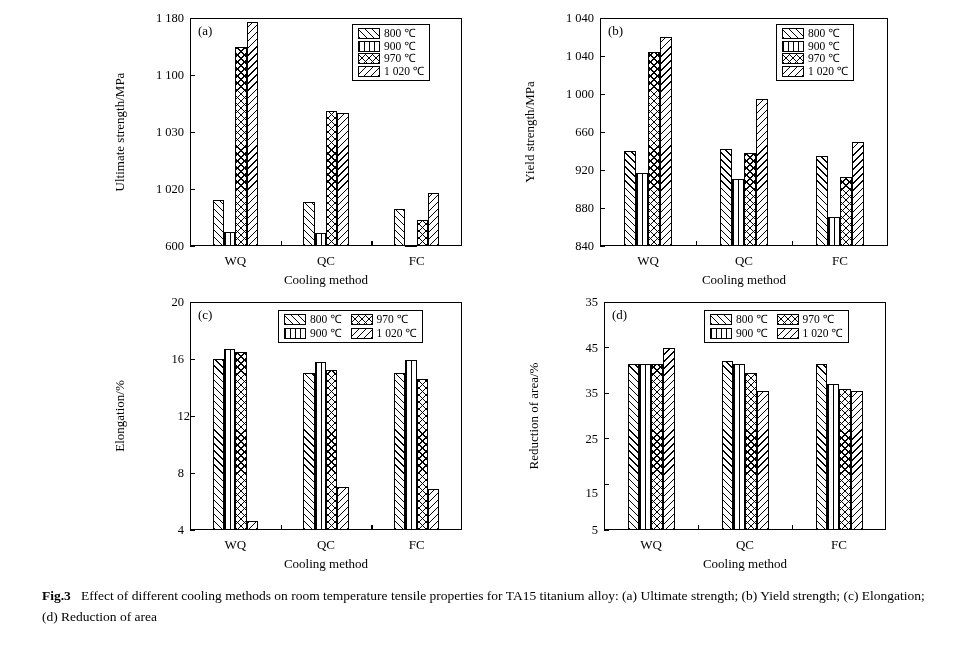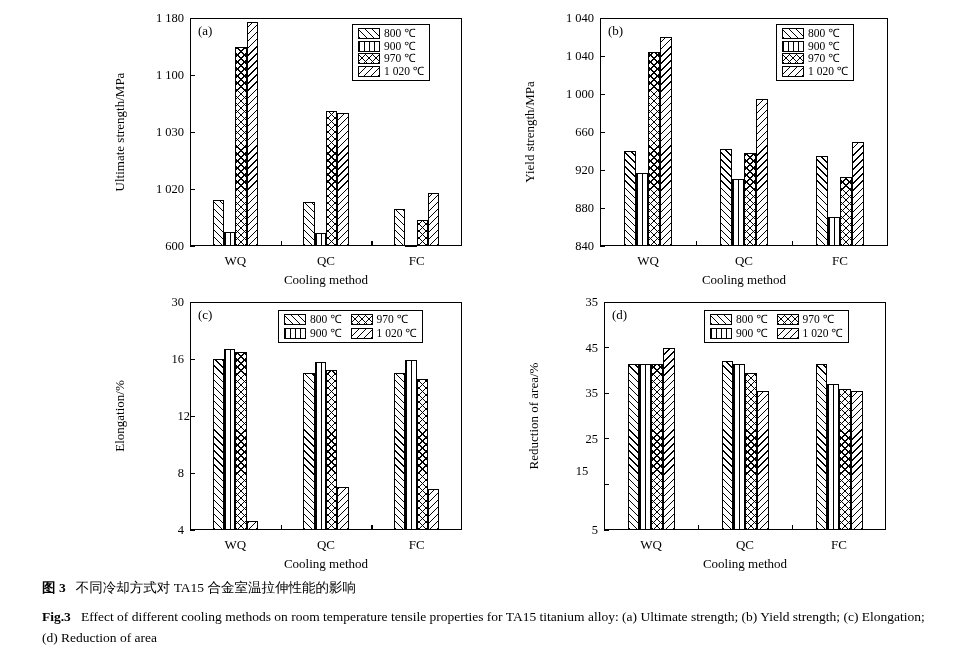--- a/index.html
+++ b/index.html
@@ -241,21 +241,21 @@
   <div class="panel" id="panel-c" style="left:118px;top:290px;width:360px;height:280px;">
       <div class="frame" style="left: 72px; top: 12px; width: 272px; height: 228px;"></div>
       <div class="ytick" style="left: 34px; width: 32px; top: 240px;">4</div>
       <div class="ytickmark" style="left: 72px; top: 239.5px; width: 5px;"></div>
       <div class="ytick" style="left: 34px; width: 32px; top: 183px;">8</div>
       <div class="ytickmark" style="left: 72px; top: 182.5px; width: 5px;"></div>
       <div class="ytick" style="left: 40px; width: 32px; top: 126px;">12</div>
       <div class="ytickmark" style="left: 72px; top: 125.5px; width: 5px;"></div>
       <div class="ytick" style="left: 34px; width: 32px; top: 69px;">16</div>
       <div class="ytickmark" style="left: 72px; top: 68.5px; width: 5px;"></div>
-      <div class="ytick" style="left: 34px; width: 32px; top: 12px;">30</div>
+      <div class="ytick" style="left: 34px; width: 32px; top: 12px;">20</div>
       <div class="ytickmark" style="left: 72px; top: 11.5px; width: 5px;"></div>
       <div class="ylabel" style="left: 10px; top: 126px; transform: rotate(-90deg) translate(-50%, -100%);">Elongation/%</div>
       <div class="bar h-800" style="left: 94.6667px; top: 69px; width: 11.3333px; height: 171px;"></div>
       <div class="bar h-900" style="left: 106px; top: 59.025px; width: 11.3333px; height: 180.975px;"></div>
       <div class="bar h-970" style="left: 117.333px; top: 61.875px; width: 11.3333px; height: 178.125px;"></div>
       <div class="bar h-1020" style="left: 128.667px; top: 231.45px; width: 11.3333px; height: 8.55px;"></div>
       <div class="xtick" style="left: 117.333px; top: 247px;">WQ</div>
       <div class="bar h-800" style="left: 185.333px; top: 83.25px; width: 11.3333px; height: 156.75px;"></div>
       <div class="bar h-900" style="left: 196.667px; top: 71.85px; width: 11.3333px; height: 168.15px;"></div>
       <div class="bar h-970" style="left: 208px; top: 80.4px; width: 11.3333px; height: 159.6px;"></div>
@@ -287,21 +287,21 @@
           <span class="swatch h-1020"></span>
           <span class="legtext">1 020 ℃</span>
         </div>
       </div>
     </div>
 
   <div class="panel" id="panel-d" style="left:520px;top:290px;width:380px;height:280px;">
       <div class="frame" style="left: 84px; top: 12px; width: 282px; height: 228px;"></div>
       <div class="ytick" style="left: 46px; width: 32px; top: 240px;">5</div>
       <div class="ytickmark" style="left: 84px; top: 239.5px; width: 5px;"></div>
-      <div class="ytick" style="left: 46px; width: 32px; top: 181px; text-align: center;">15</div>
+      <div class="ytick" style="left: 46px; width: 32px; top: 203px;">15</div>
       <div class="ytickmark" style="left: 84px; top: 193.9px; width: 5px;"></div>
       <div class="ytick" style="left: 46px; width: 32px; top: 148.8px; text-align: right;">25</div>
       <div class="ytickmark" style="left: 84px; top: 148.3px; width: 5px;"></div>
       <div class="ytick" style="left: 46px; width: 32px; top: 103.2px;">35</div>
       <div class="ytickmark" style="left: 84px; top: 102.7px; width: 5px;"></div>
       <div class="ytick" style="left: 46px; width: 32px; top: 57.6px;">45</div>
       <div class="ytickmark" style="left: 84px; top: 57.1px; width: 5px;"></div>
       <div class="ytick" style="left: 46px; width: 32px; top: 12px;">35</div>
       <div class="ytickmark" style="left: 84px; top: 11.5px; width: 5px;"></div>
       <div class="ylabel" style="left: 22px; top: 126px; transform: rotate(-90deg) translate(-50%, -100%);">Reduction of area/%</div>
@@ -338,23 +338,19 @@
           <span class="legtext">900 ℃</span>
         </div>
         <div class="legitem">
           <span class="swatch h-1020"></span>
           <span class="legtext">1 020 ℃</span>
         </div>
       </div>
     </div>
 
   <div class="caption" style="left:42px;top:578px;width:900px;">
-    <span class="cap-line">
-      <span class="cap-bold">图 3</span>
-      &nbsp;&nbsp;<span>不同冷却方式对 TA15 合金室温拉伸性能的影响</span>
-    </span>
     <span class="cap-line" style="margin-top:8px;">
       <span class="cap-bold">Fig.3</span>
       &nbsp;&nbsp;<span>Effect of different cooling methods on room temperature tensile properties for TA15 titanium alloy: (a) Ultimate strength; (b) Yield strength; (c) Elongation; (d) Reduction of area</span>
     </span>
   </div>
 
 </div>
 
 </body></html>

